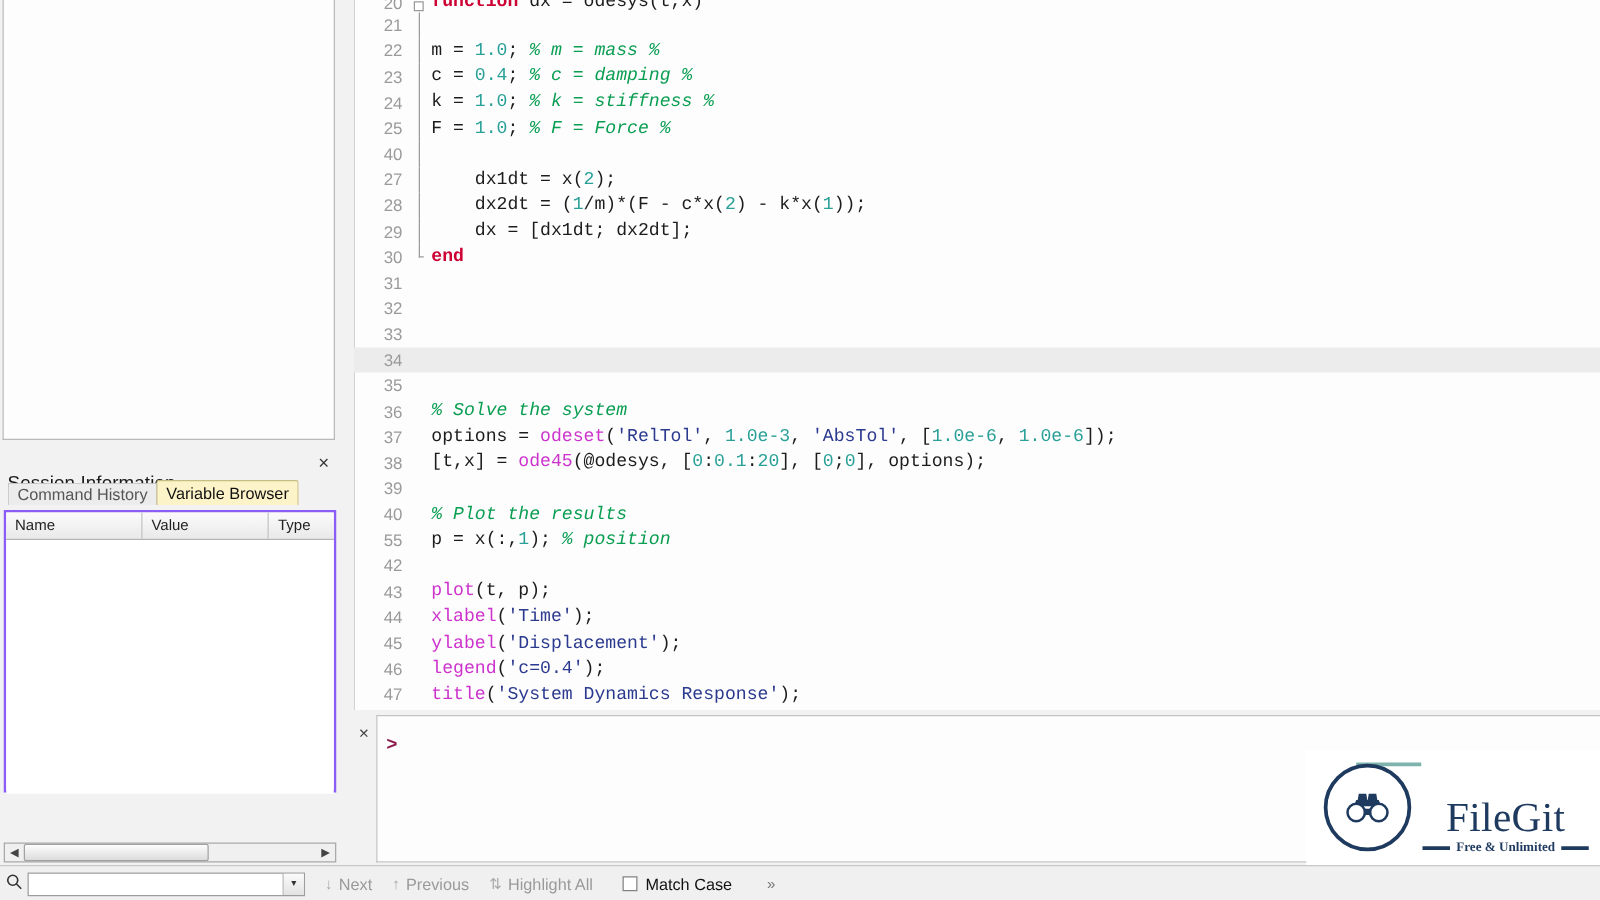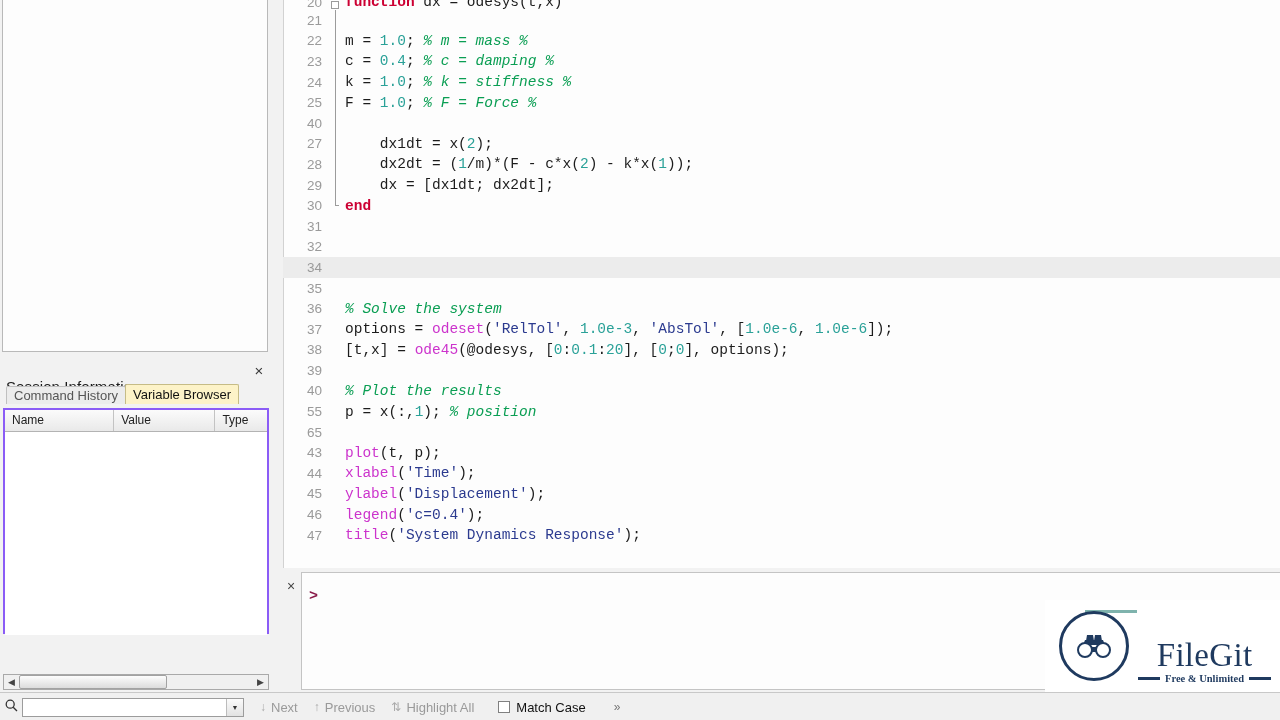--- a/index.html
+++ b/index.html
@@ -473,29 +473,30 @@
         <div class="code-line"><div class="gutter-num">23</div><div class="fold-col"><div class="fold-bar"></div></div><div class="code-text"><span class="pl">c = </span><span class="num">0.4</span><span class="pl">; </span><span class="cmt">% c = damping %</span></div></div>
         <div class="code-line"><div class="gutter-num">24</div><div class="fold-col"><div class="fold-bar"></div></div><div class="code-text"><span class="pl">k = </span><span class="num">1.0</span><span class="pl">; </span><span class="cmt">% k = stiffness %</span></div></div>
         <div class="code-line"><div class="gutter-num">25</div><div class="fold-col"><div class="fold-bar"></div></div><div class="code-text"><span class="pl">F = </span><span class="num">1.0</span><span class="pl">; </span><span class="cmt">% F = Force %</span></div></div>
         <div class="code-line"><div class="gutter-num">40</div><div class="fold-col"><div class="fold-bar"></div></div><div class="code-text"></div></div>
         <div class="code-line"><div class="gutter-num">27</div><div class="fold-col"><div class="fold-bar"></div></div><div class="code-text"><span class="pl">    dx1dt = x(</span><span class="num">2</span><span class="pl">);</span></div></div>
         <div class="code-line"><div class="gutter-num">28</div><div class="fold-col"><div class="fold-bar"></div></div><div class="code-text"><span class="pl">    dx2dt = (</span><span class="num">1</span><span class="pl">/m)*(F - c*x(</span><span class="num">2</span><span class="pl">) - k*x(</span><span class="num">1</span><span class="pl">));</span></div></div>
         <div class="code-line"><div class="gutter-num">29</div><div class="fold-col"><div class="fold-bar"></div></div><div class="code-text"><span class="pl">    dx = [dx1dt; dx2dt];</span></div></div>
         <div class="code-line"><div class="gutter-num">30</div><div class="fold-col"><div class="fold-end"></div></div><div class="code-text"><span class="kw">end</span></div></div>
         <div class="code-line"><div class="gutter-num">31</div><div class="fold-col"></div><div class="code-text"></div></div>
         <div class="code-line"><div class="gutter-num">32</div><div class="fold-col"></div><div class="code-text"></div></div>
+        <div class="code-line"><div class="gutter-num">33</div><div class="fold-col"></div><div class="code-text"></div></div>
         <div class="code-line current"><div class="gutter-num">34</div><div class="fold-col"></div><div class="code-text"></div></div>
         <div class="code-line"><div class="gutter-num">35</div><div class="fold-col"></div><div class="code-text"></div></div>
         <div class="code-line"><div class="gutter-num">36</div><div class="fold-col"></div><div class="code-text"><span class="cmt">% Solve the system</span></div></div>
         <div class="code-line"><div class="gutter-num">37</div><div class="fold-col"></div><div class="code-text"><span class="pl">options = </span><span class="fn">odeset</span><span class="pl">(</span><span class="str">'RelTol'</span><span class="pl">, </span><span class="num">1.0e-3</span><span class="pl">, </span><span class="str">'AbsTol'</span><span class="pl">, [</span><span class="num">1.0e-6</span><span class="pl">, </span><span class="num">1.0e-6</span><span class="pl">]);</span></div></div>
         <div class="code-line"><div class="gutter-num">38</div><div class="fold-col"></div><div class="code-text"><span class="pl">[t,x] = </span><span class="fn">ode45</span><span class="pl">(@odesys, [</span><span class="num">0</span><span class="pl">:</span><span class="num">0.1</span><span class="pl">:</span><span class="num">20</span><span class="pl">], [</span><span class="num">0</span><span class="pl">;</span><span class="num">0</span><span class="pl">], options);</span></div></div>
         <div class="code-line"><div class="gutter-num">39</div><div class="fold-col"></div><div class="code-text"></div></div>
         <div class="code-line"><div class="gutter-num">40</div><div class="fold-col"></div><div class="code-text"><span class="cmt">% Plot the results</span></div></div>
         <div class="code-line"><div class="gutter-num">55</div><div class="fold-col"></div><div class="code-text"><span class="pl">p = x(:,</span><span class="num">1</span><span class="pl">); </span><span class="cmt">% position</span></div></div>
-        <div class="code-line"><div class="gutter-num">65</div><div class="fold-col"></div><div class="code-text"></div></div>
+        <div class="code-line"><div class="gutter-num">42</div><div class="fold-col"></div><div class="code-text"></div></div>
         <div class="code-line"><div class="gutter-num">43</div><div class="fold-col"></div><div class="code-text"><span class="fn">plot</span><span class="pl">(t, p);</span></div></div>
         <div class="code-line"><div class="gutter-num">44</div><div class="fold-col"></div><div class="code-text"><span class="fn">xlabel</span><span class="pl">(</span><span class="str">'Time'</span><span class="pl">);</span></div></div>
         <div class="code-line"><div class="gutter-num">45</div><div class="fold-col"></div><div class="code-text"><span class="fn">ylabel</span><span class="pl">(</span><span class="str">'Displacement'</span><span class="pl">);</span></div></div>
         <div class="code-line"><div class="gutter-num">46</div><div class="fold-col"></div><div class="code-text"><span class="fn">legend</span><span class="pl">(</span><span class="str">'c=0.4'</span><span class="pl">);</span></div></div>
         <div class="code-line"><div class="gutter-num">47</div><div class="fold-col"></div><div class="code-text"><span class="fn">title</span><span class="pl">(</span><span class="str">'System Dynamics Response'</span><span class="pl">);</span></div></div>
       </div>
   </div>
 
   <div id="cmd-close">×</div>
   <div id="cmd-window">

